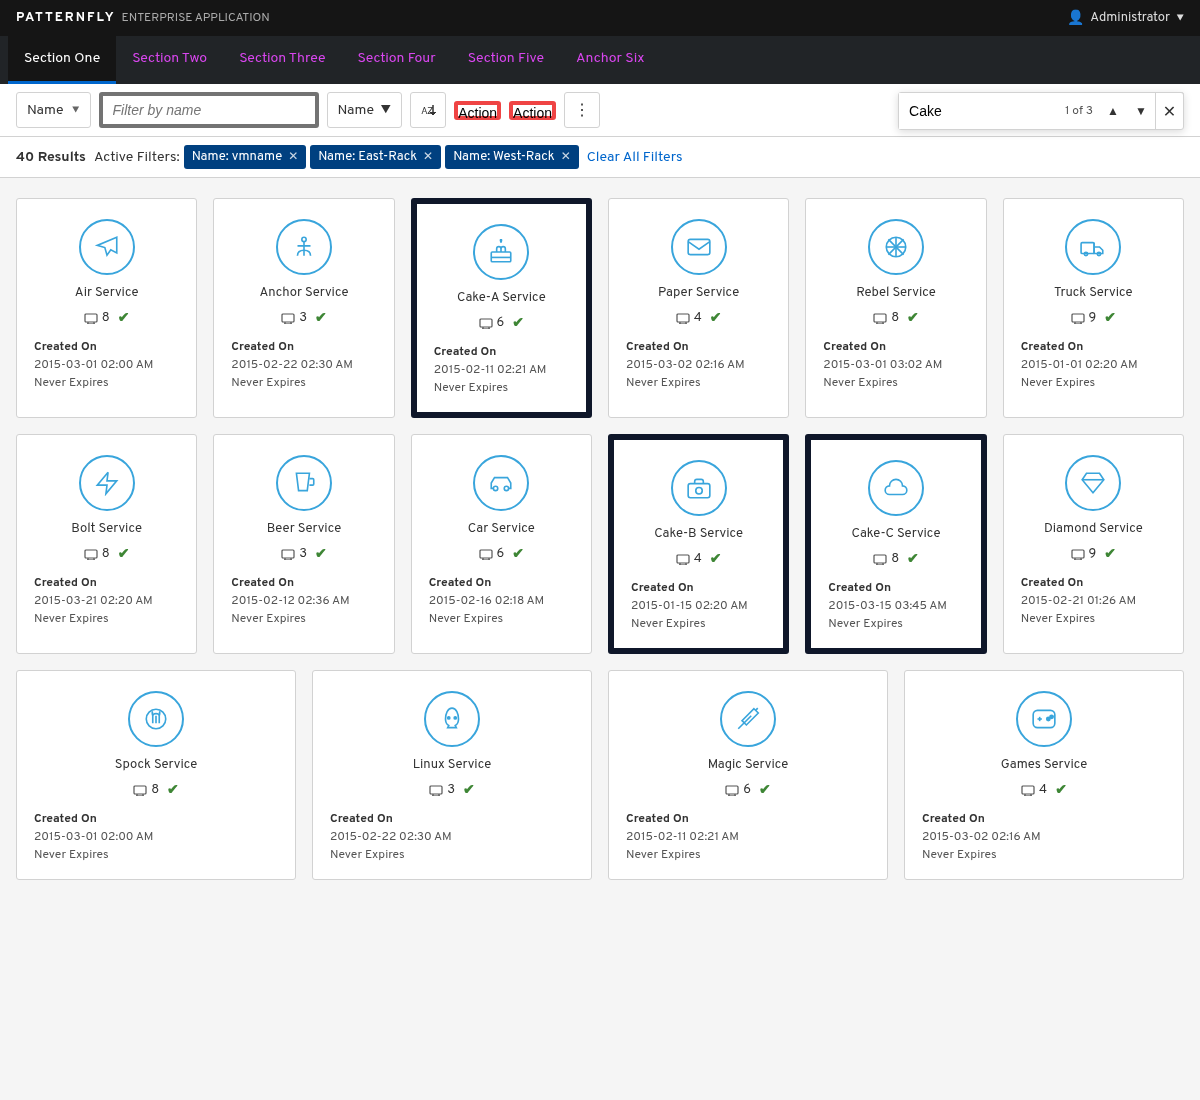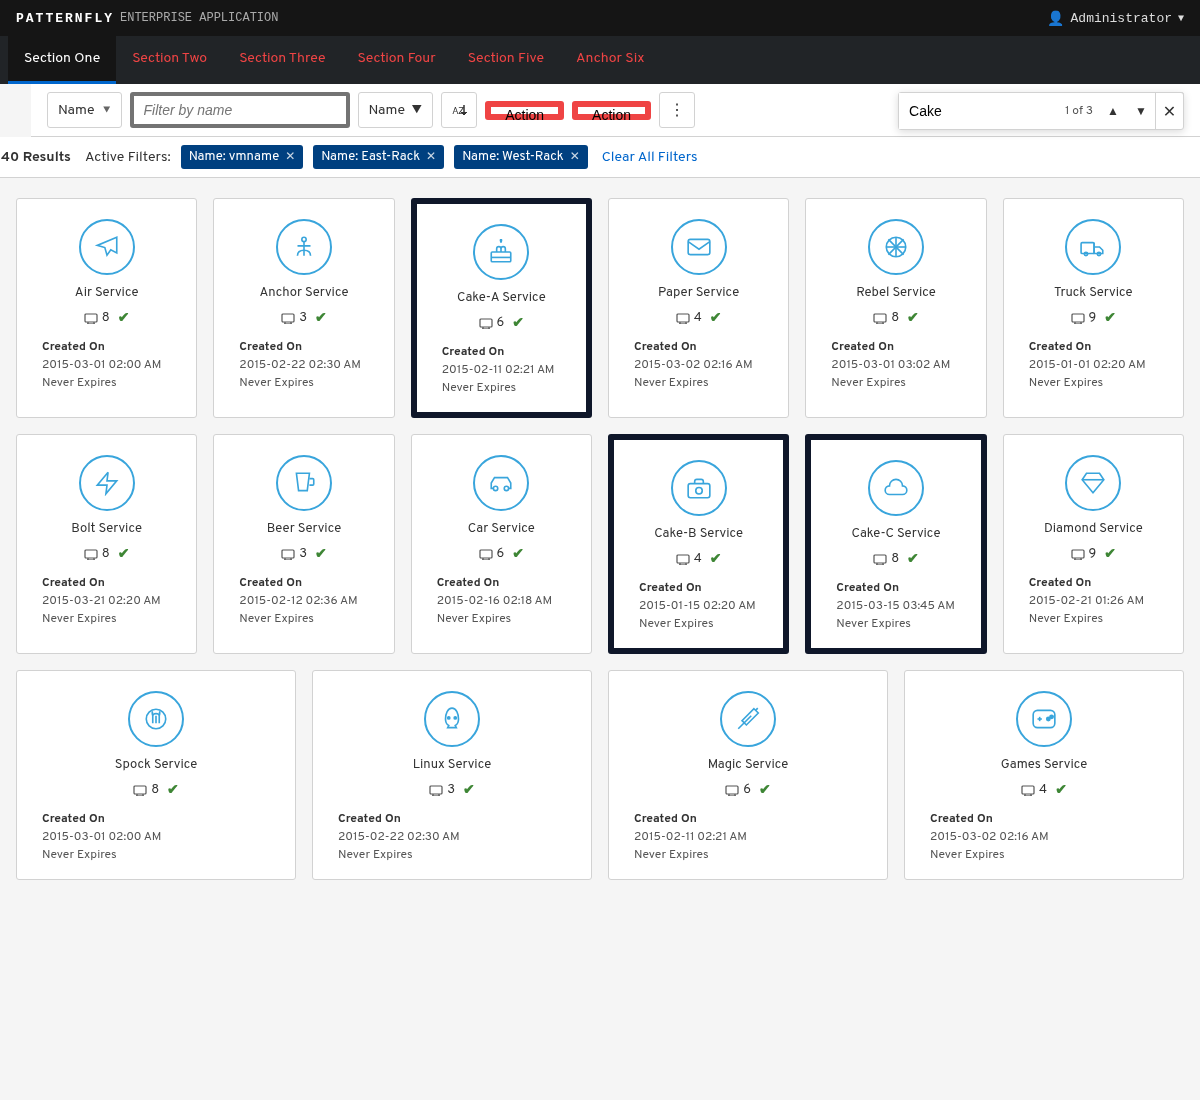--- a/index.html
+++ b/index.html
@@ -7,58 +7,56 @@
 
     
     .top-bar {
       background: #151515;
       color: #fff;
       display: flex;
       align-items: center;
       justify-content: space-between;
       padding: 0 16px;
       height: 36px;
-      font-family: Liberation Mono, monospace;
     }
     .top-bar-left { display: flex; align-items: center; gap: 8px; }
     .brand-logo { display: flex; align-items: center; gap: 6px; }
     .brand-name { font-weight: 700; letter-spacing: 2px; font-size: 13px; color: #fff; }
     .brand-sub { font-size: 12px; color: #aaa; }
     .top-bar-right { display: flex; align-items: center; gap: 6px; font-size: 13px; color: #ddd; }
 
     
     .nav-bar {
       background: #212427;
       display: flex;
       align-items: stretch;
       height: 48px;
       padding: 0 8px;
     }
     .nav-item {
-      color: #ef4444;
+      color: #d946ef;
       font-size: 14px;
       padding: 0 16px;
       display: flex;
       align-items: center;
       cursor: pointer;
       border-bottom: 3px solid transparent;
       white-space: nowrap;
     }
     .nav-item.active { background: #151515; color: #fff; border-bottom: 3px solid #06c; }
 
     
     .toolbar {
       background: #fff;
       border-bottom: 1px solid #d2d2d2;
       display: flex;
       align-items: center;
       padding: 8px 16px;
       gap: 8px;
       position: relative;
-      margin-left: 31px;
     }
     .toolbar-left { display: flex; align-items: center; gap: 8px; flex: 1; }
     .toolbar-right { display: flex; align-items: flex-start; gap: 6px; }
 
     .filter-select {
       display: flex;
       align-items: center;
       border: 1px solid #d2d2d2;
       border-radius: 3px;
       background: #fff;
@@ -102,25 +100,25 @@
       height: 36px;
       width: 36px;
       display: flex;
       align-items: center;
       justify-content: center;
       cursor: pointer;
       font-size: 14px;
     }
 
     .action-btn {
-      border: 6px solid #ef4444;
+      border: 4px solid #ef4444;
       border-radius: 3px;
       background: #fff;
       height: 19px;
-      padding: 0 14px;
+      padding: 0 0;
       font-size: 14px;
       cursor: pointer;
     }
 
     .kebab-btn {
       border: 1px solid #d2d2d2;
       border-radius: 3px;
       background: #fff;
       height: 36px;
       width: 36px;
@@ -213,22 +211,22 @@
       color: #333;
       border-left: 1px solid #d2d2d2;
     }
 
     
     .filter-bar {
       background: #fff;
       border-bottom: 1px solid #d2d2d2;
       display: flex;
       align-items: center;
-      padding: 8px 1px;
-      gap: 10px;
+      padding: 8px 16px;
+      gap: 4px;
       flex-wrap: wrap;
     }
     .results-count { font-size: 14px; font-weight: 700; margin-right: 4px; }
     .active-filters-label { font-size: 14px; color: #333; }
     .filter-chip {
       background: #004080;
       color: #fff;
       border-radius: 3px;
       padding: 4px 8px;
       font-size: 13px;
@@ -251,21 +249,21 @@
       display: grid;
       grid-template-columns: repeat(6, 1fr);
       gap: 16px;
       margin-bottom: 16px;
     }
 
     .service-card {
       background: #fff;
       border: 1px solid #d2d2d2;
       border-radius: 3px;
-      padding: 20px 25px 16px;
+      padding: 20px 17px 16px;
       display: flex;
       flex-direction: column;
       align-items: center;
       cursor: pointer;
       transition: box-shadow 0.1s;
     }
     .service-card.highlighted {
       border: 6px solid #0f172a;
     }
 

